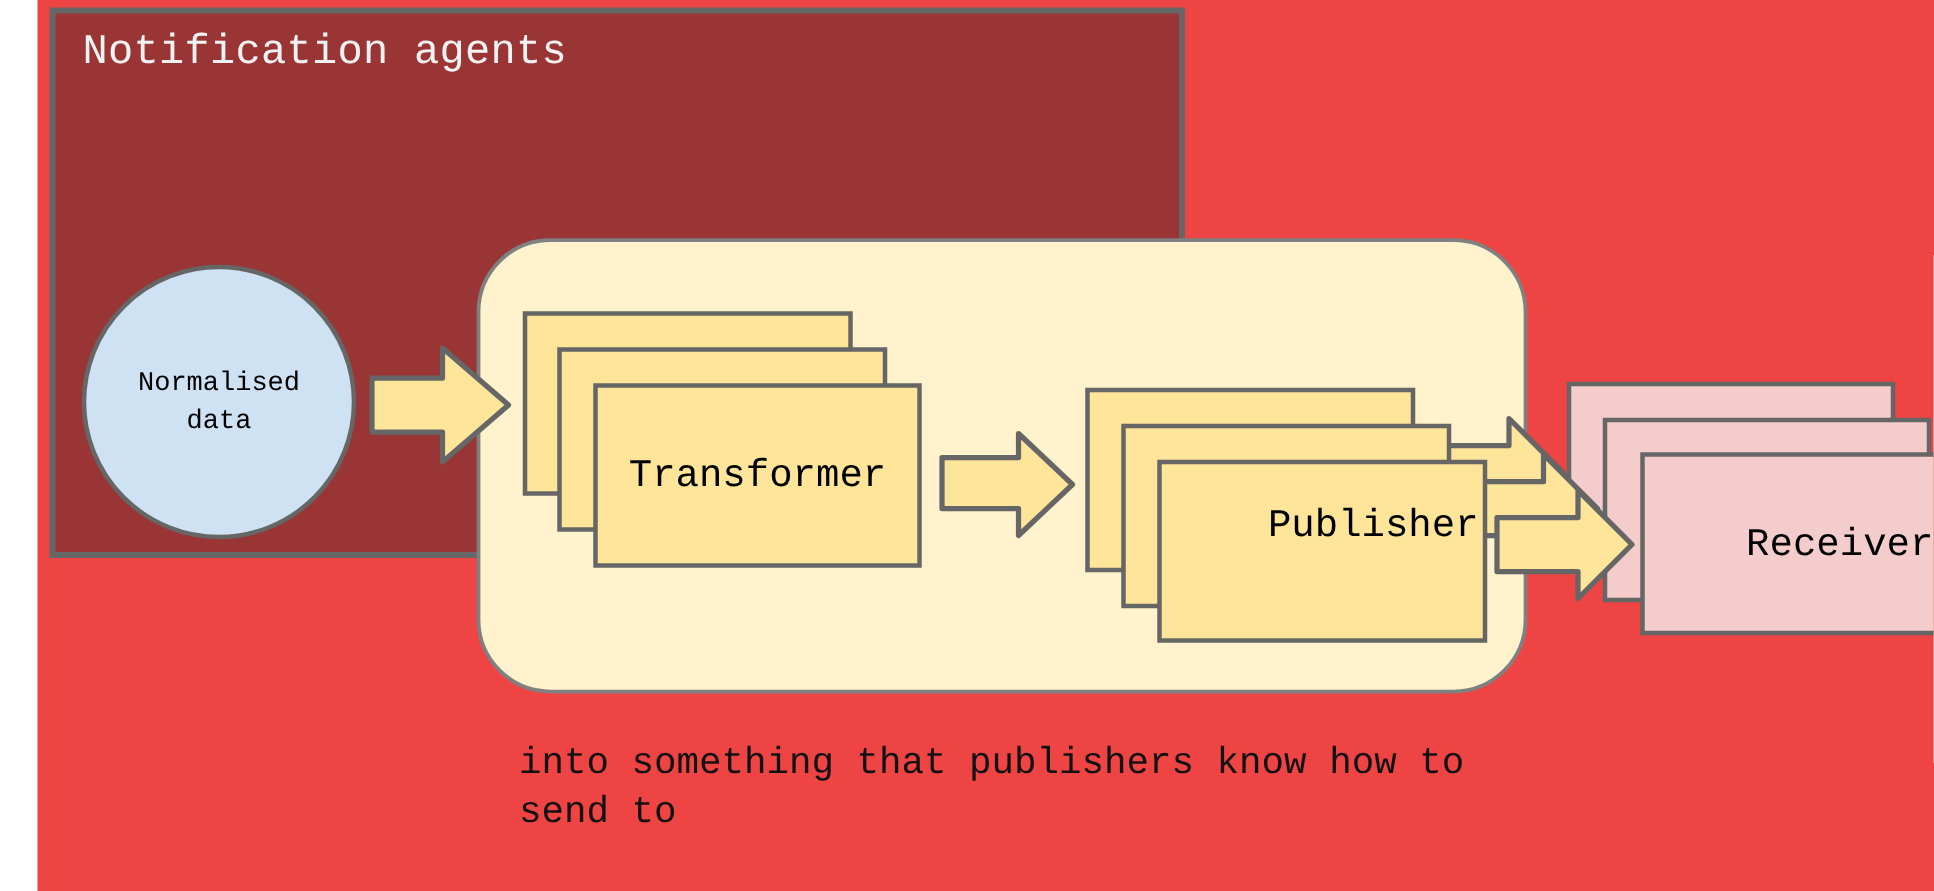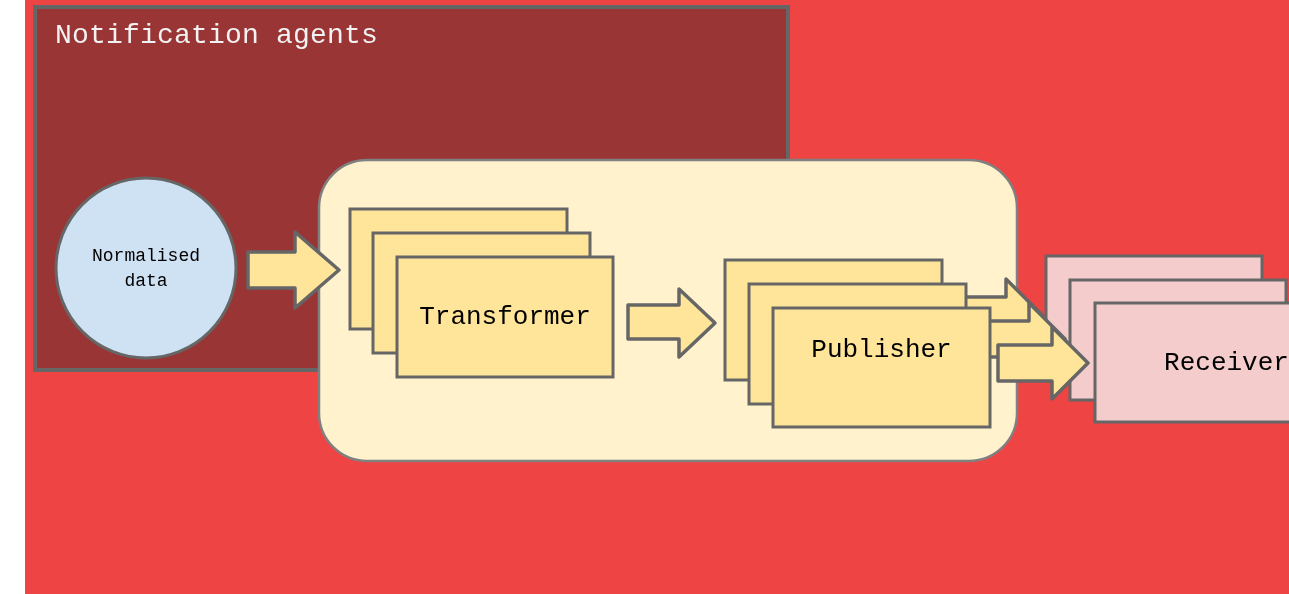--- a/index.html
+++ b/index.html
@@ -76,20 +76,21 @@
 
     <rect x="1070" y="303" width="215" height="119" stroke-width="3" fill="#f4cccc" stroke="#666666"></rect>
   </svg>
 
   <div class="agents-title">Notification agents</div>
 
   <div class="label node-label" style="left:372px; top:257px; width:216px; height:120px;">Transformer</div>
 
   <div class="label circle-label" style="left:61px; top:181px; width:120px; height:175px;">Normalised data</div>
 
-  <div class="label node-label" style="left:748px; top:308px; width:217px; height:84px;">Publisher</div>
+  <div class="label node-label" style="left:748px; top:308px; width:217px; height:84px;padding-left:34px;">Publisher</div>
 
   <div class="label node-label" style="left:1070px; top:303px; width:215px; height:119px;padding-left:24px;">Receiver</div>
 
   <div class="caption">
+    <div>into something that publishers know how to send to</div>
   </div>
 
 </div>
 
 </body></html>

